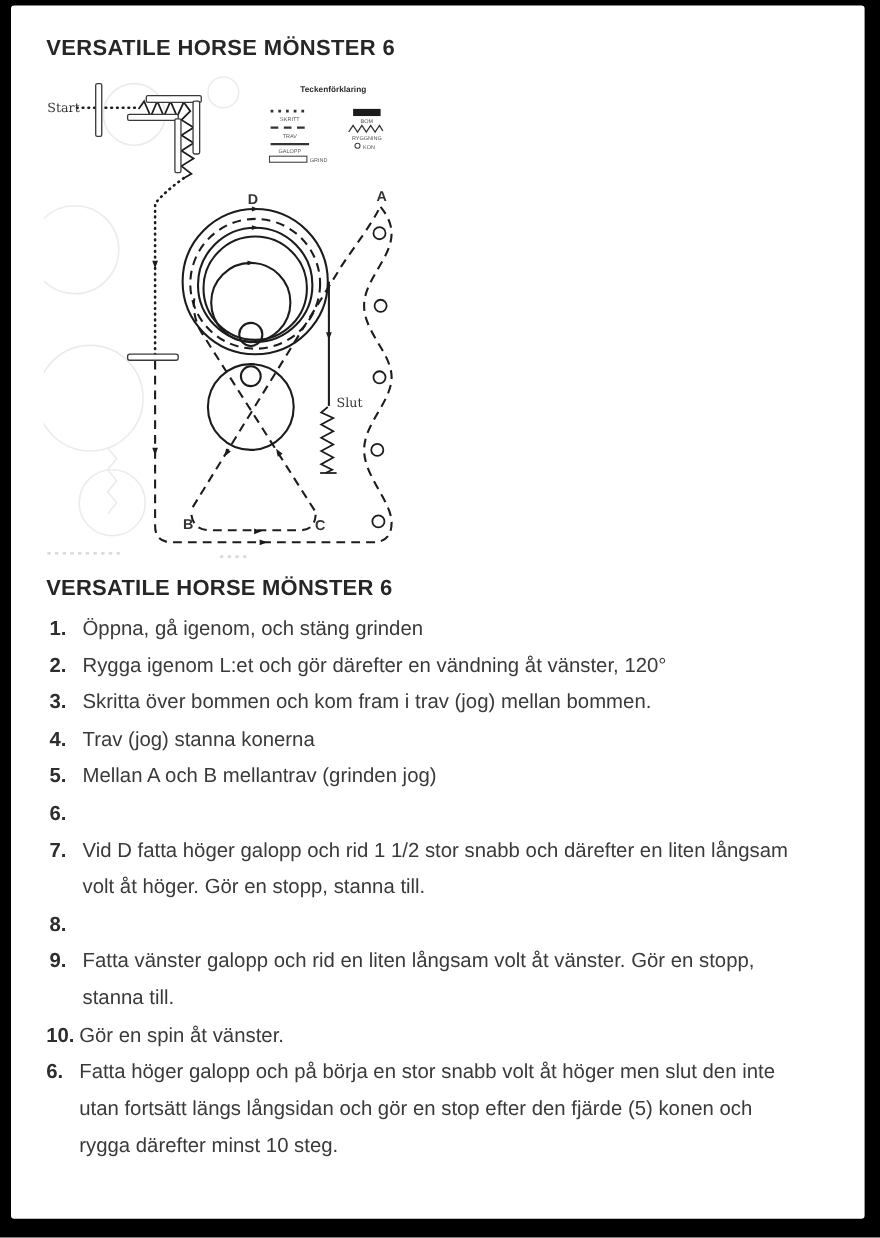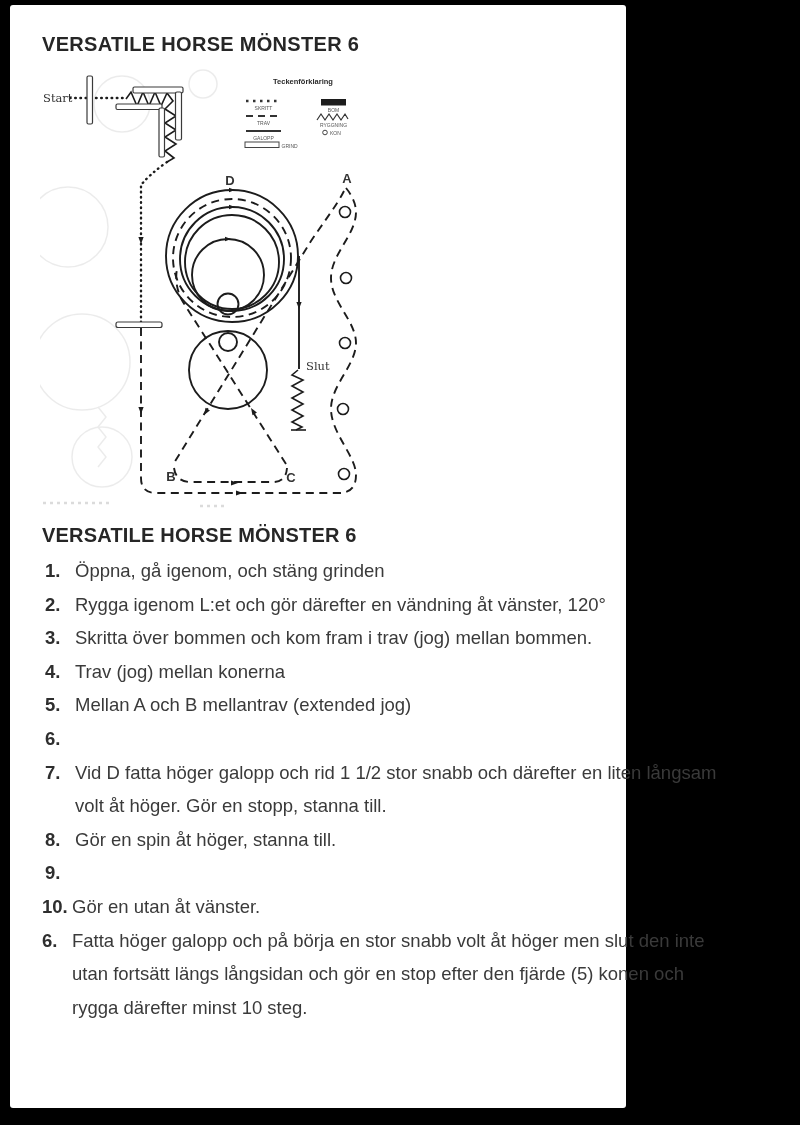--- a/index.html
+++ b/index.html
@@ -2,21 +2,21 @@
 <html><head>
 <meta charset="utf-8">
 <style>
   html,body { margin:0; padding:0; }
   body {
     width:800px; height:1125px; position:relative;
     background:#000; overflow:hidden;
     font-family:"Liberation Sans", sans-serif;
   }
   .page {
-    position:absolute; left:10px; top:5px; width:616px; height:1103px;
+    position:absolute; left:10px; top:5px; width:776px; height:1103px;
     background:#fff; border-radius:3px;text-decoration:underline;
   }
   .doc-title {
     position:absolute; left:32px; top:28px;
     font-size:20px; font-weight:bold; color:#262626; letter-spacing:.3px;
   }
   .section-title {
     position:absolute; left:32px; top:519px;
     font-size:20px; font-weight:bold; color:#262626; letter-spacing:.2px;
   }
@@ -161,44 +161,45 @@
     <div class="row">
       <span class="num">2.</span>
       <span class="txt">Rygga igenom L:et och gör därefter en vändning åt vänster, 120°</span>
     </div>
     <div class="row">
       <span class="num">3.</span>
       <span class="txt">Skritta över bommen och kom fram i trav (jog) mellan bommen.</span>
     </div>
     <div class="row">
       <span class="num">4.</span>
-      <span class="txt">Trav (jog) mellan konerna</span>
+      <span class="txt">Trav (jog) stanna konerna</span>
     </div>
     <div class="row">
       <span class="num">5.</span>
-      <span class="txt">Mellan A och B mellantrav (extended jog)</span>
+      <span class="txt">Mellan A och B mellantrav (grinden jog)</span>
     </div>
     <div class="row">
       <span class="num">6.</span>
     </div>
     <div class="row">
       <span class="num">7.</span>
       <span class="txt">Vid D fatta höger galopp och rid 1 1/2 stor snabb och därefter en liten långsam
 volt åt höger. Gör en stopp, stanna till.</span>
     </div>
     <div class="row">
       <span class="num">8.</span>
-      <span class="txt">Gör en spin åt höger, stanna till.</span>
     </div>
     <div class="row">
       <span class="num">9.</span>
+      <span class="txt">Fatta vänster galopp och rid en liten långsam volt åt vänster. Gör en stopp,
+stanna till.</span>
     </div>
     <div class="row">
       <span class="num">10.</span>
-      <span class="txt">Gör en utan åt vänster.</span>
+      <span class="txt">Gör en spin åt vänster.</span>
     </div>
     <div class="row">
       <span class="num">6.</span>
       <span class="txt">Fatta höger galopp och på börja en stor snabb volt åt höger men slut den inte
 utan fortsätt längs långsidan och gör en stop efter den fjärde (5) konen och
 rygga därefter minst 10 steg.</span>
     </div>
   </div>
 
 </div>

